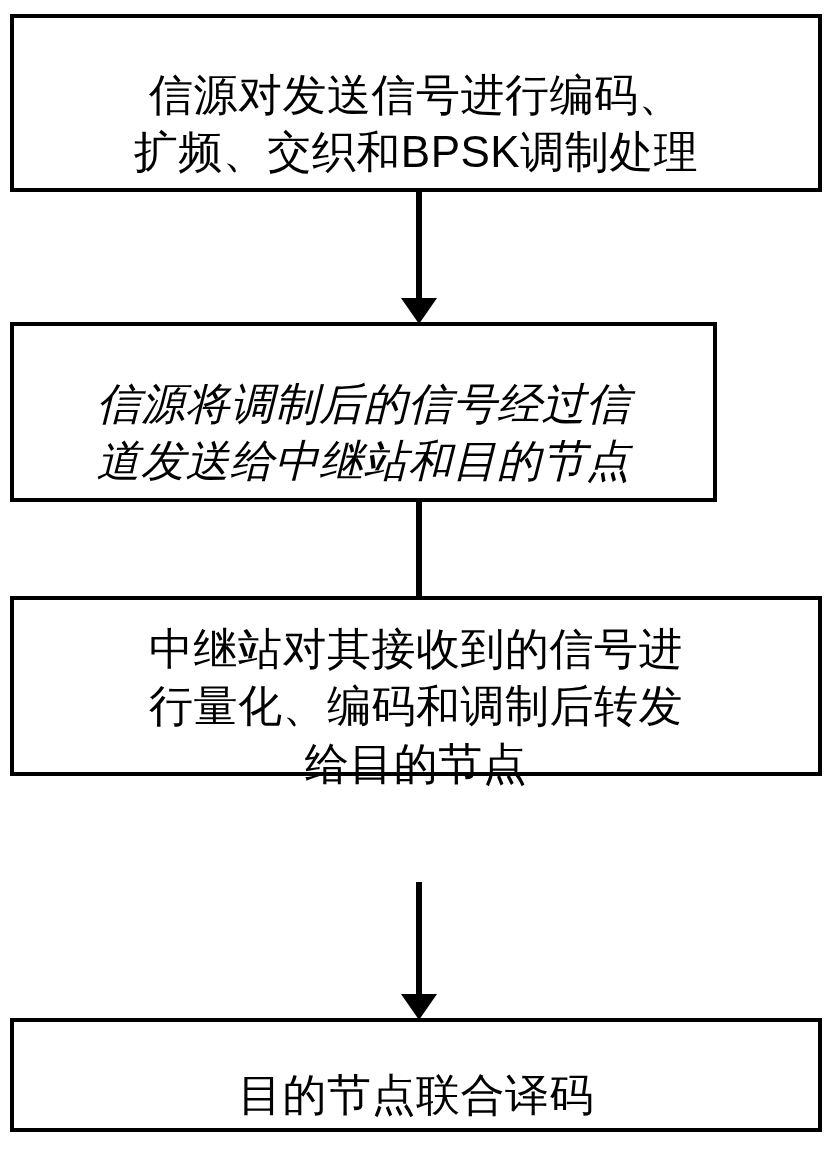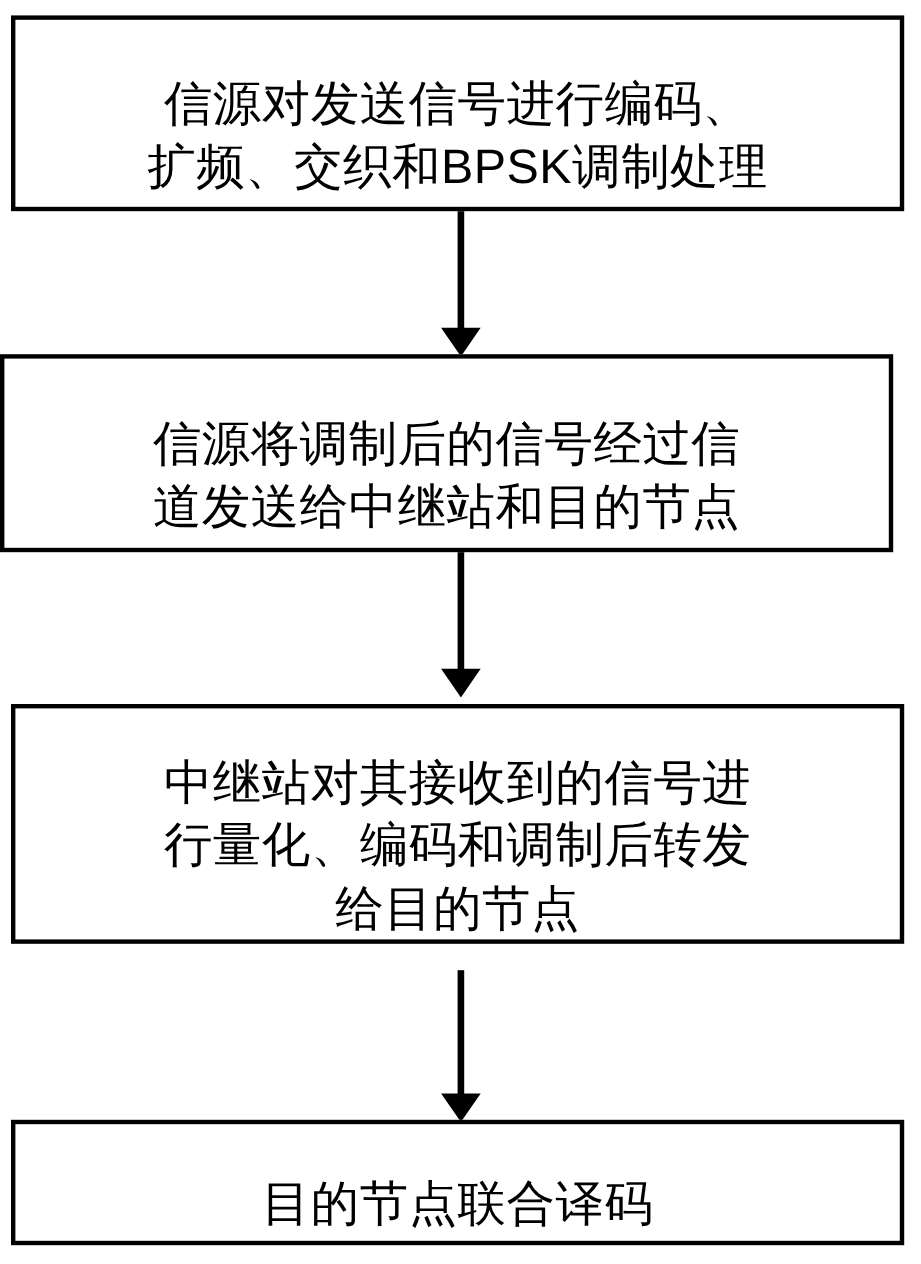--- a/index.html
+++ b/index.html
@@ -34,22 +34,22 @@
     line-height: 1.30;
     color: #000000;
     text-align: center;
     letter-spacing: 0.5px;
     padding: 0 10px;
     white-space: pre-line;
     margin-top: 40px;
   }
   
   #node-1 { left: 10px;  top: 14px;   width: 812px; height: 178px; }
-  #node-2 { left: 0;  top: 322px;  width: 812px; height: 180px; }
-  #node-3 { left: 10px;  top: 640px;  width: 812px; height: 218px; }
+  #node-2 { left: 10px;  top: 322px;  width: 707px; height: 180px; font-style: italic; }
+  #node-3 { left: 10px;  top: 596px;  width: 812px; height: 180px; }
   #node-4 { left: 10px;  top: 1018px; width: 812px; height: 114px; justify-content: center; }
 
   
   .connector {
     position: absolute;
     left: 416px;
     width: 6px;
     background: #000000;
   }
   #conn-1 { top: 192px;  height: 108px; }

